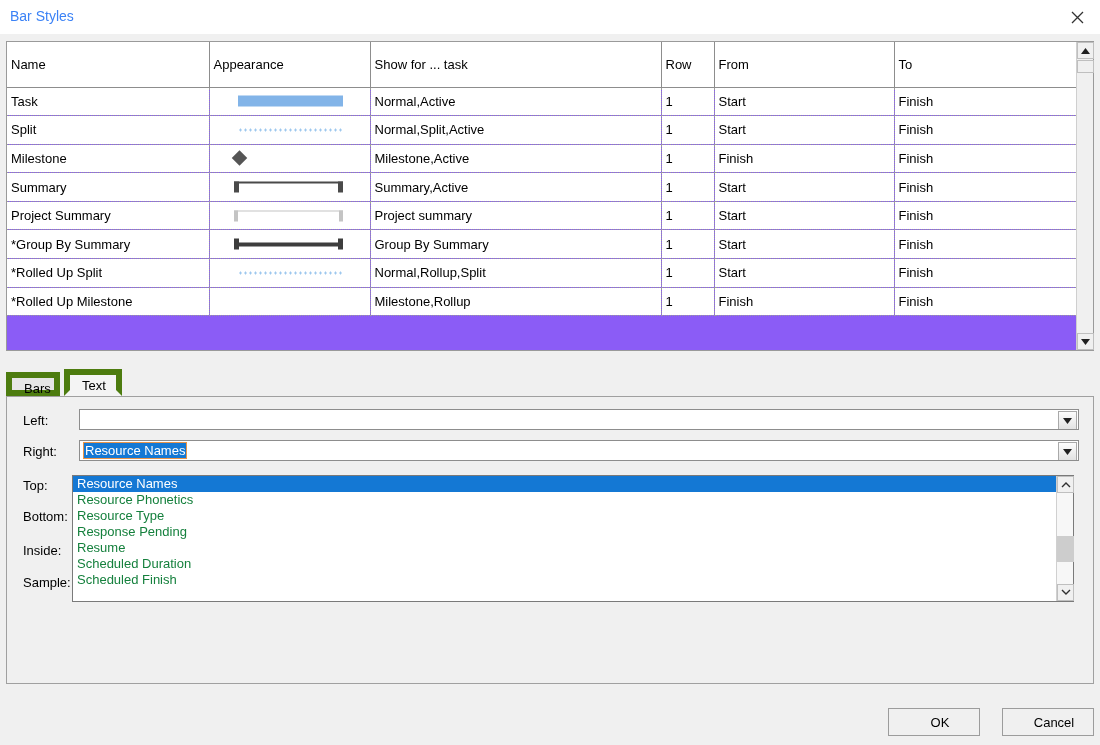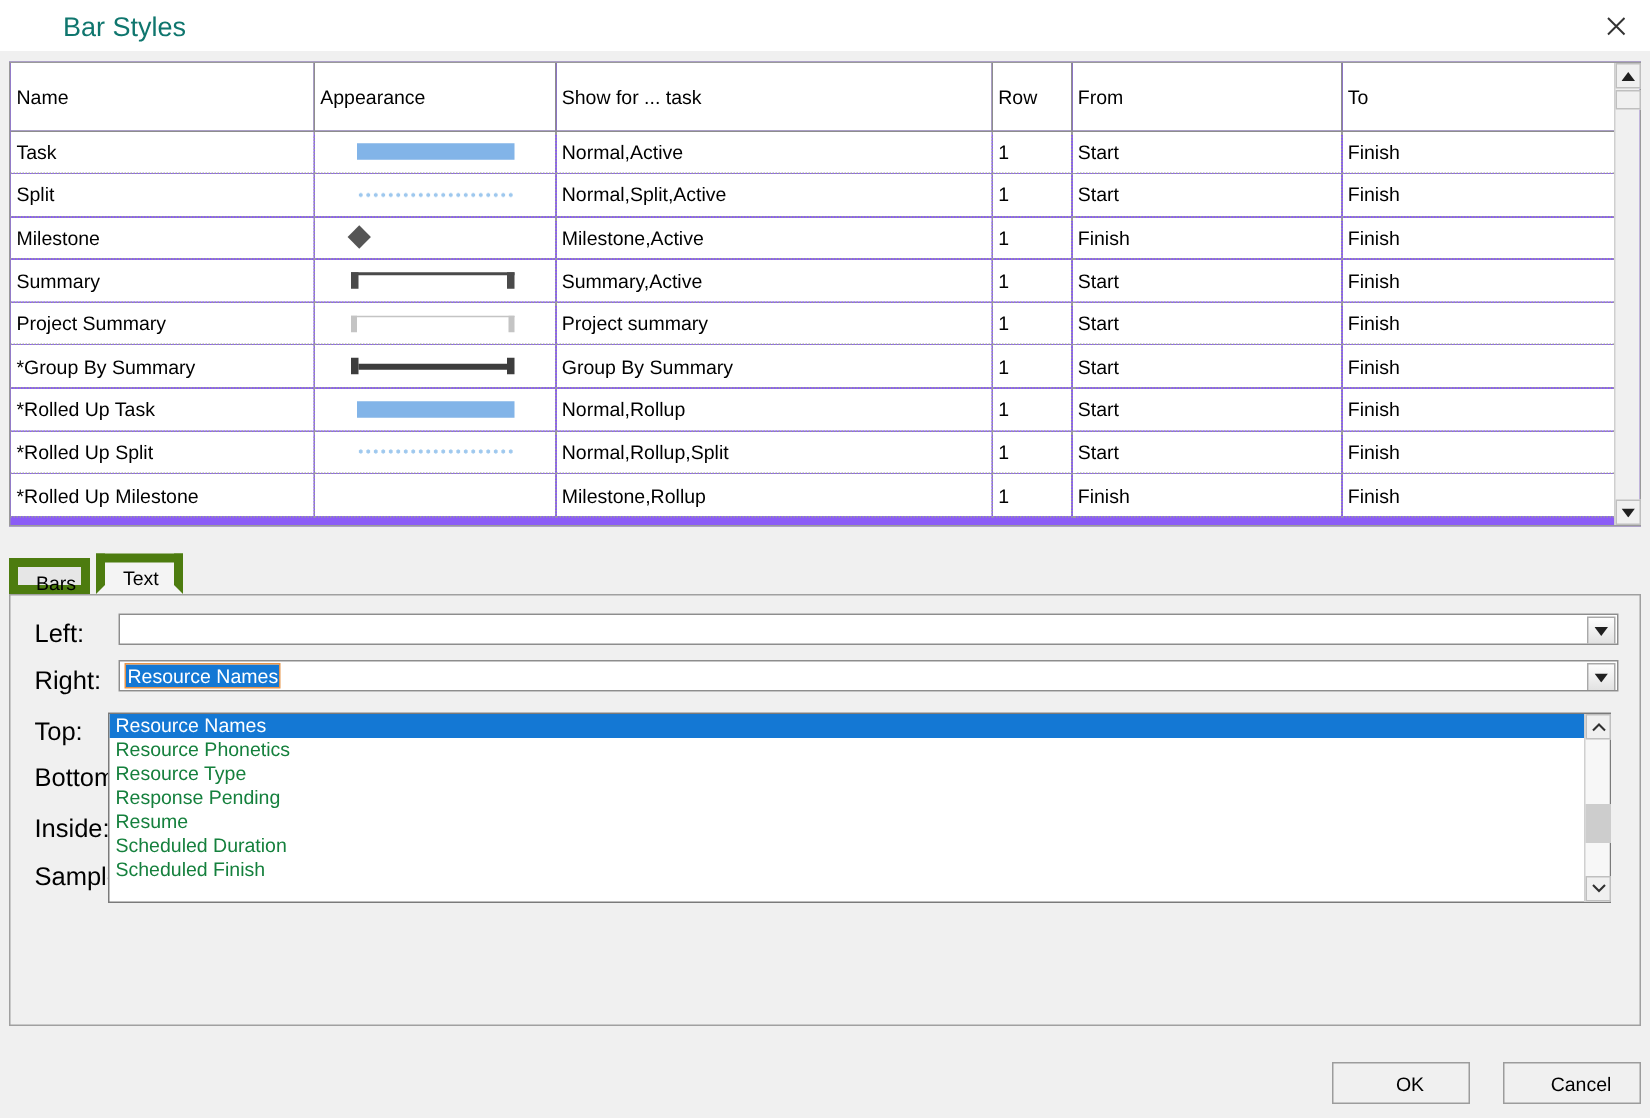--- a/index.html
+++ b/index.html
@@ -14,21 +14,21 @@
     position:relative;
   }
 
   
   #titlebar {
     position:absolute; left:0; top:0; width:1100px; height:34px;
     background:#ffffff;
   }
   #title-text {
     position:absolute; left:10px; top:8px;
-    font-size:18px; color:#0f766e;margin-left:32px;
+    font-size:14px; color:#3b82f6;
   }
   #close-btn {
     position:absolute; right:0; top:0; width:46px; height:34px;
     display:flex; align-items:center; justify-content:center;
     cursor:pointer;
   }
   #close-btn svg { display:block; }
 
   
   #grid-wrap {
@@ -127,21 +127,21 @@
   #tab-text { left:58px; width:58px; }
 
   
   #panel {
     position:absolute; left:6px; top:396px; width:1088px; height:288px;
     background:#f0f0f0; border:1px solid #a0a0a0;
   }
   .frow { position:absolute; left:0; width:1086px; height:31px; }
   .flabel {
     position:absolute; left:16px; top:6px; width:60px;
-    font-size:17px; text-align:left; color:#000;
+    font-size:13px; text-align:left; color:#000;
   }
   .ffield {
     position:absolute; left:72px; width:1000px; height:21px; top:2px;
     background:#fff; border:1px solid #8d8d8d;
     font-size:13px; padding:2px 4px; overflow:hidden; white-space:nowrap;
   }
   .fcombo-arrow {
     position:absolute; right:1px; top:1px; width:19px; height:19px;
     background:linear-gradient(#fdfdfd,#e2e2e2);
     border:1px solid #a9a9a9;
@@ -270,32 +270,20 @@
               <div class="appcell">
                 <div class="sw sw-groupby"></div>
               </div>
             </td>
             <td class="c-show">Group By Summary</td>
             <td class="c-row">1</td>
             <td class="c-from">Start</td>
             <td class="c-to">Finish</td>
           </tr>
           <tr>
-            <td class="c-name">*Rolled Up Task</td>
-            <td class="c-app">
-              <div class="appcell">
-                <div class="sw sw-bar"></div>
-              </div>
-            </td>
-            <td class="c-show">Normal,Rollup</td>
-            <td class="c-row">1</td>
-            <td class="c-from">Start</td>
-            <td class="c-to">Finish</td>
-          </tr>
-          <tr>
             <td class="c-name">*Rolled Up Split</td>
             <td class="c-app">
               <div class="appcell">
                 <div class="sw sw-split"></div>
               </div>
             </td>
             <td class="c-show">Normal,Rollup,Split</td>
             <td class="c-row">1</td>
             <td class="c-from">Start</td>
             <td class="c-to">Finish</td>

